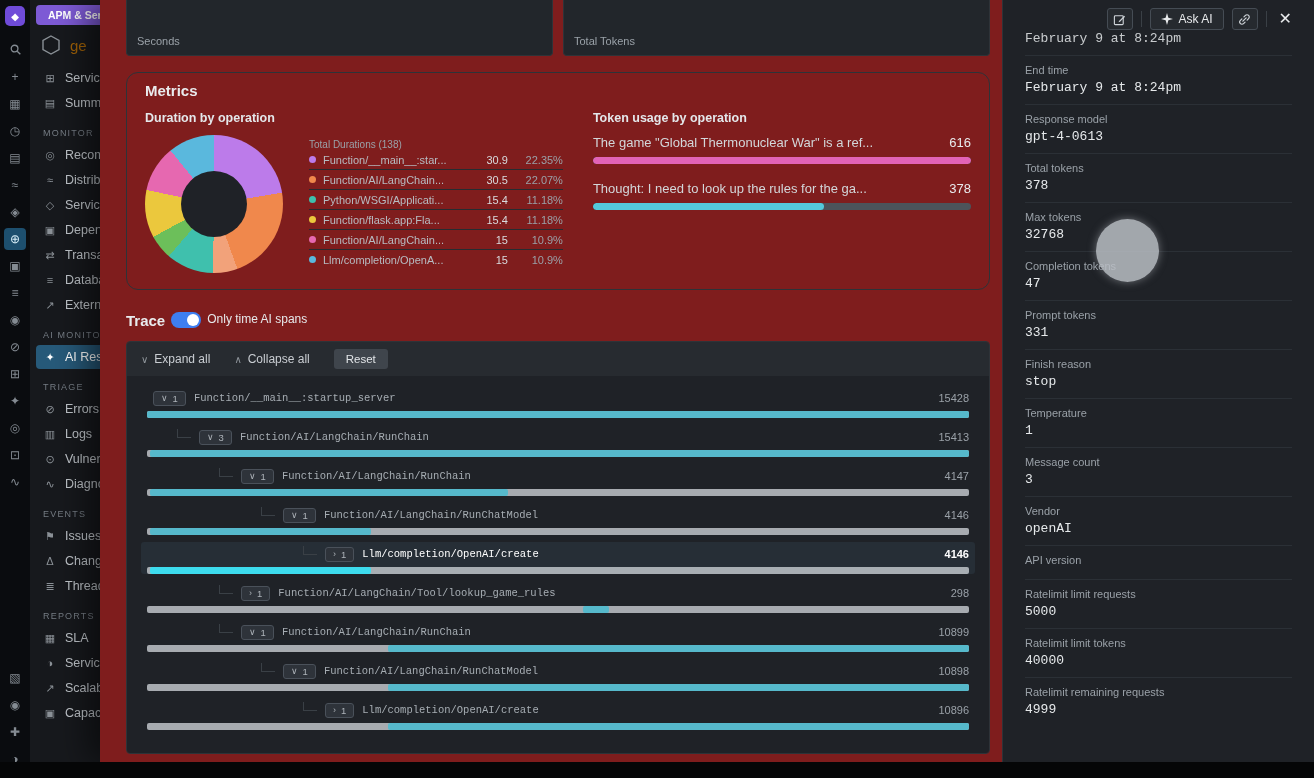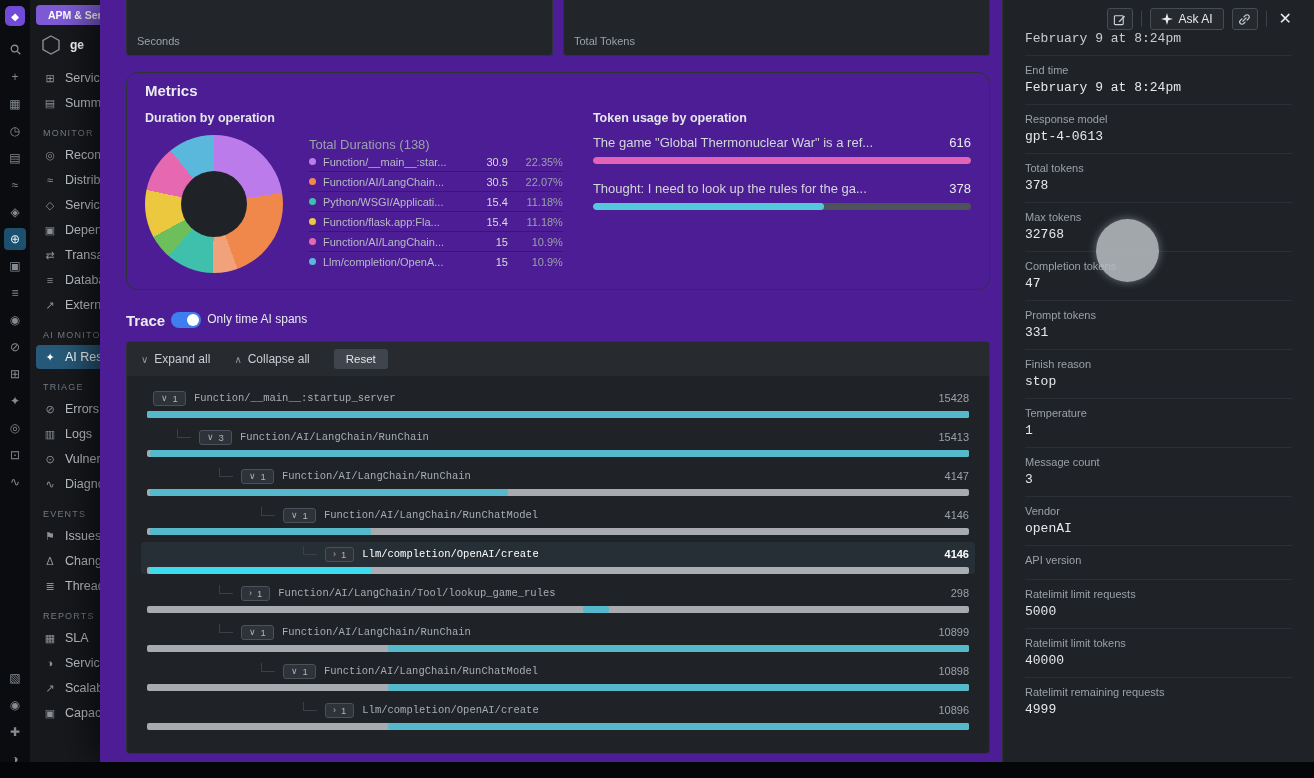--- a/index.html
+++ b/index.html
@@ -12,30 +12,30 @@
   .rail{position:absolute;left:0;top:0;bottom:0;width:30px;background:#0a0c0f;display:flex;flex-direction:column;align-items:center;padding:6px 0;z-index:1}
   .rail-logo{width:20px;height:20px;border-radius:5px;background:#6f4bd8;color:#fff;font-size:10px;display:flex;align-items:center;justify-content:center;margin-bottom:10px;flex:none}
   .rail-ic{width:22px;height:22px;margin:2.5px 0;display:flex;align-items:center;justify-content:center;color:#848b92;font-size:12px;border-radius:4px;flex:none}
   .rail-ic.sel{background:#1d4f6e;color:#d8eef8}
   .rail-spacer{flex:1}
 
   
   .sidebar{position:absolute;left:30px;top:0;bottom:0;width:230px;background:#17191d;padding:5px 0 0 6px;z-index:1;overflow:hidden}
   .capability-pill{display:inline-block;background:#7e5bd6;color:#fff;font-size:10.5px;font-weight:bold;padding:4px 12px;border-radius:4px;white-space:nowrap}
   .entity-row{display:flex;align-items:center;gap:8px;margin:9px 0 10px 4px}
-  .entity-name{font-size:12px;color:#ffffff;font-weight:700}
+  .entity-name{font-size:15px;color:#a16207;font-weight:400}
   .nav-section-label{font-size:9px;letter-spacing:1.2px;color:#767d85;margin:13px 0 5px 7px;text-transform:uppercase;white-space:nowrap}
   .nav-section-label:empty{display:none;margin:0}
   .nav-item{display:flex;align-items:center;gap:8px;padding:5px 7px;margin:1px 4px 1px 0;border-radius:4px;color:#c2c7cc;font-size:12.5px;white-space:nowrap}
   .nav-item .nav-icon{width:14px;font-size:11px;color:#8b9197;text-align:center;flex:none}
   .nav-item.selected{background:#275a7a;color:#fff}
   .nav-item.selected .nav-icon{color:#fff}
 
   
-  .modal{position:absolute;left:100px;top:0;right:0;bottom:16px;background:#4c1d95;z-index:2;display:flex;box-shadow:-12px 0 32px rgba(0,0,0,.55)}
+  .modal{position:absolute;left:100px;top:0;right:0;bottom:16px;background:#7f1d1d;z-index:2;display:flex;box-shadow:-12px 0 32px rgba(0,0,0,.55)}
   .modal-main{flex:1;min-width:0;padding:0 12px 0 26px;position:relative}
   .modal-controls{position:absolute;top:8px;right:18px;display:flex;align-items:center;gap:8px;z-index:5}
   .icon-btn{width:26px;height:22px;border:1px solid #454c54;border-radius:3px;background:#262a2f;display:flex;align-items:center;justify-content:center}
   .askai{display:flex;align-items:center;gap:6px;border:1px solid #454c54;border-radius:3px;background:#262a2f;color:#e8eaec;font-size:12px;padding:3px 10px;height:22px}
   .vdiv{width:1px;height:16px;background:#3a4046}
   .close-x{color:#e8eaec;font-size:16px;padding:0 4px;line-height:1}
 
   
   .cutoff-strip{display:flex;gap:10px;height:56px;margin-bottom:16px}
   .cut-card{flex:1;background:#22262b;border:1px solid #2e3338;border-top:none;border-radius:0 0 4px 4px;display:flex;align-items:flex-end;padding:0 10px 8px;color:#9aa1a8;font-size:11px}
@@ -44,21 +44,21 @@
   .metrics-card{border:1px solid #2e3338;border-radius:12px;padding:9px 18px 16px}
   .h2{font-size:15px;color:#e9ebed;font-weight:700;margin-bottom:12px}
   .metrics-body{display:flex;gap:30px}
   .duration-block{flex:1.05;min-width:0}
   .token-block{flex:.95;min-width:0}
   .h3{font-size:12.5px;color:#e4e7ea;font-weight:700;margin-bottom:10px}
   .duration-flex{display:flex;gap:26px;align-items:center}
   .donut{width:138px;height:138px;border-radius:50%;position:relative;flex:none}
   .donut-hole{position:absolute;inset:36px;background:#1f2227;border-radius:50%}
   .legend{flex:1;min-width:0}
-  .legend-title{font-size:13px;color:#9aa1a8;margin-bottom:0}
+  .legend-title{font-size:10px;color:#9aa1a8;margin-bottom:0}
   .legend-row{display:flex;align-items:center;gap:7px;padding:3.5px 0;border-bottom:1px solid #272c31}
   .legend-rows .legend-row:last-child{border-bottom:none}
   .dot{width:7px;height:7px;border-radius:50%;flex:none}
   .lname{flex:1;font-size:11px;color:#b7bcc2;white-space:nowrap;overflow:hidden}
   .lval{width:36px;text-align:right;font-size:11px;color:#d8dbde}
   .lpct{width:48px;text-align:right;font-size:11px;color:#9aa1a8}
   .token-item{margin-bottom:17px}
   .token-top{display:flex;justify-content:space-between;align-items:baseline;margin-bottom:7px}
   .tlabel{font-size:13px;color:#d3d7da;white-space:nowrap;overflow:hidden;padding-right:14px}
   .tval{font-size:13px;color:#e9ebed}

